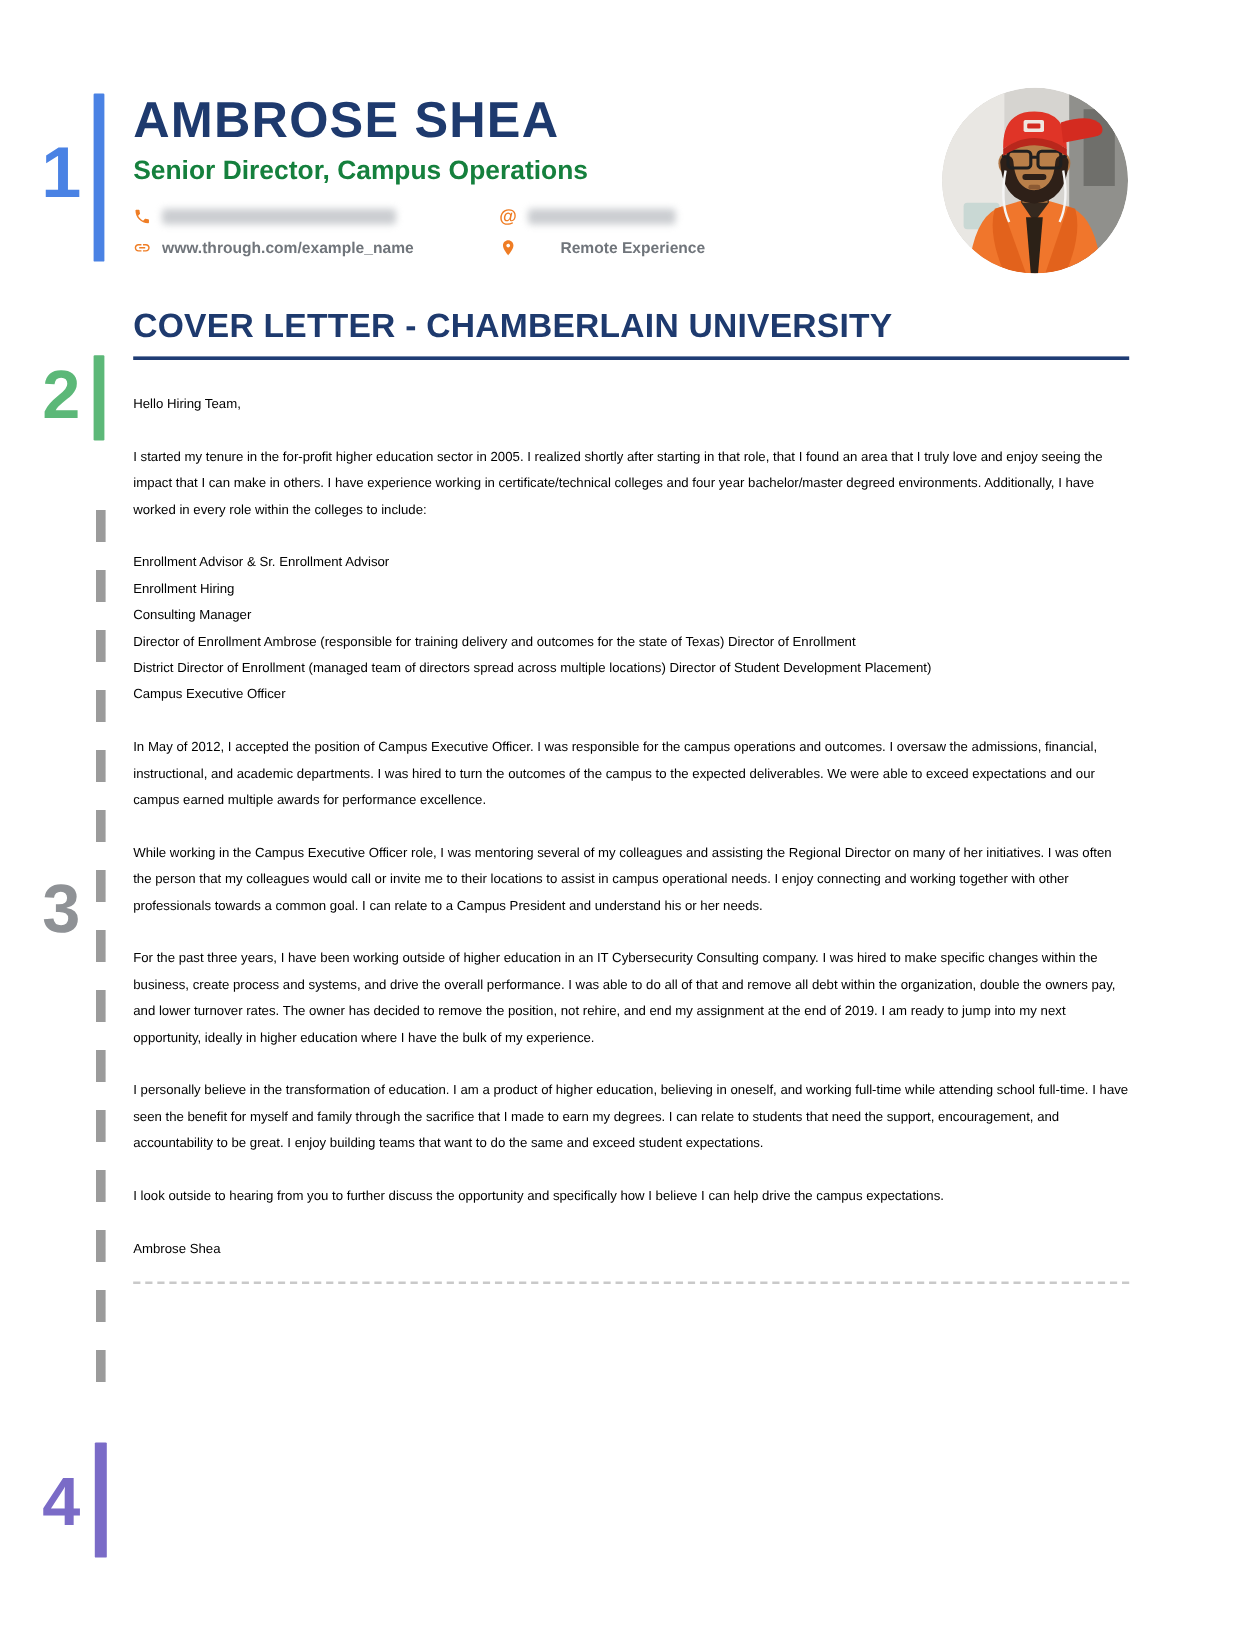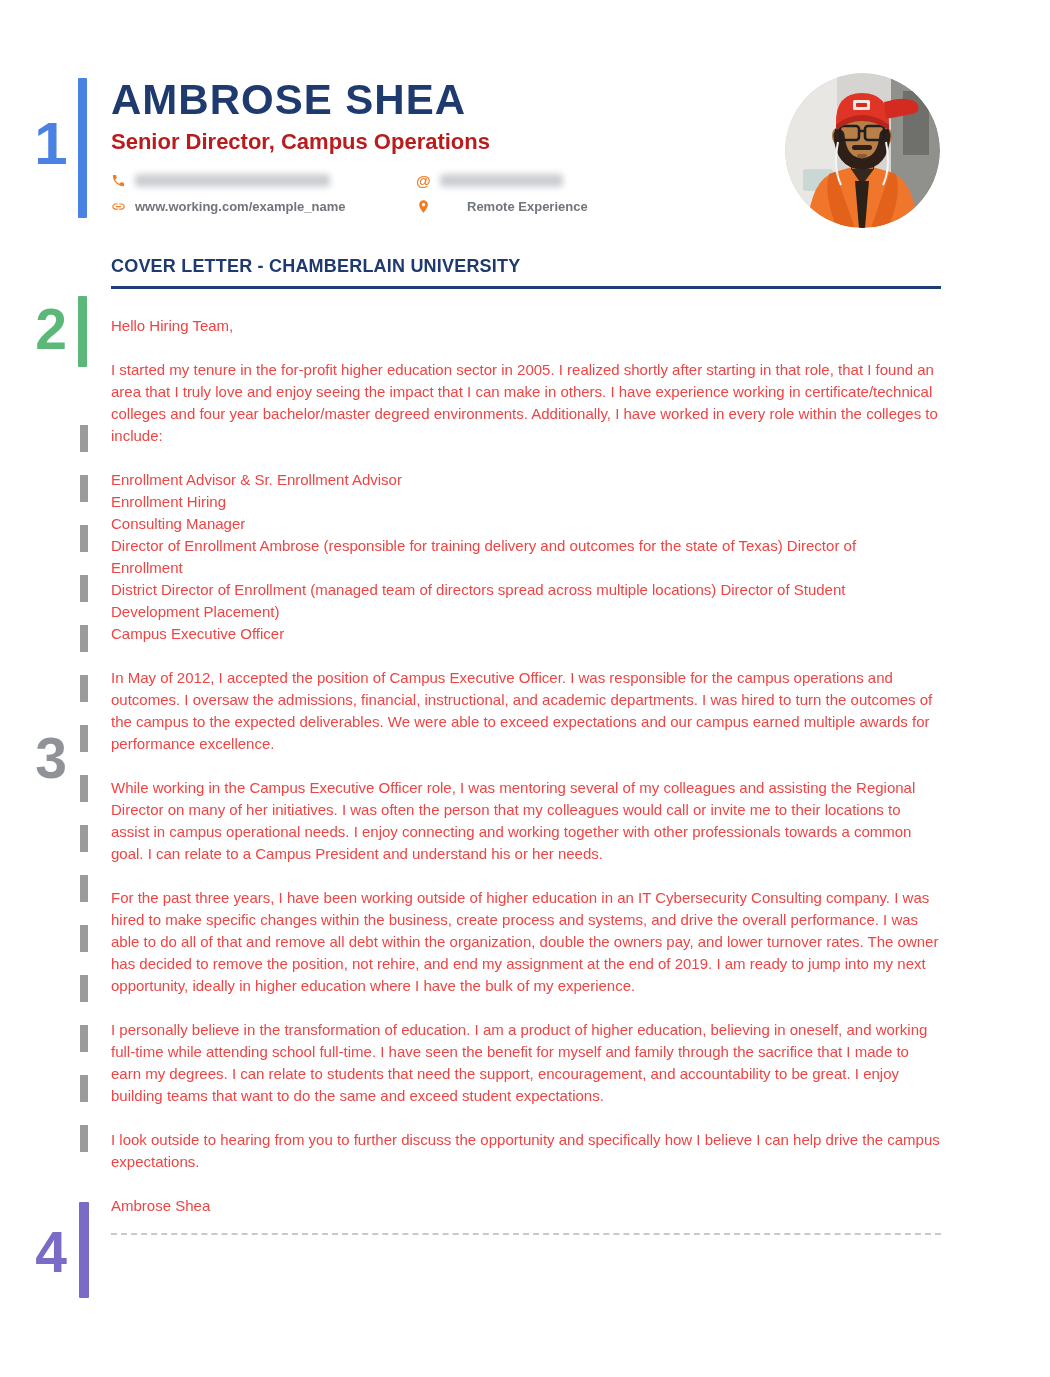--- a/index.html
+++ b/index.html
@@ -42,21 +42,21 @@
 
   
   .name {
     position: absolute; left: 111px; top: 76px;
     font-size: 42px; font-weight: 700; letter-spacing: 1px;
     color: #1e3a6e;
   }
   .job-title {
     position: absolute; left: 111px; top: 129px;
     font-size: 22px; font-weight: 700;
-    color: #b91c1c;
+    color: #15803d;
   }
   .contact-item {
     position: absolute;
     display: flex; align-items: center; gap: 9px;
     font-size: 13px; font-weight: 700; color: #70757b;
   }
   .ci-phone    { left: 111px; top: 173px; }
   .ci-email    { left: 416px; top: 173px; }
   .ci-linkedin { left: 111px; top: 199px; }
   .ci-location { left: 416px; top: 199px; gap: 36px; }
@@ -77,28 +77,28 @@
     width: 155px; height: 155px; border-radius: 50%;
     overflow: hidden;
   }
 
   
   .letter {
     position: absolute; left: 111px; top: 256px; width: 830px;
     color: #565b62;
   }
   .letter-title {
-    font-size: 18px; font-weight: 700; color: #1e3a6e;
+    font-size: 28px; font-weight: 700; color: #1e3a6e;
     letter-spacing: 0.2px;
   }
   .title-underline {
     height: 3px; background: #1f3c74; margin-top: 9px; margin-bottom: 26px;
   }
   .letter p, .roles div {
-    font-size: 15px; line-height: 22px; color: #ef4444;
+    font-size: 11px; line-height: 22px; color: #000000;
   }
   .letter p { margin: 0 0 22px 0; }
   .roles { margin: 0 16px 22px 0; }
   .letter .sig { margin-bottom: 0; }
   .dashed-divider {
     border: 0; border-top: 2px dashed #c9c9c9;
     margin-top: 16px;
   }
 </style>
 </head>
@@ -134,21 +134,21 @@
     <span class="cicon at-glyph">@</span>
     <span class="redacted email"></span>
   </div>
 
   <div class="contact-item ci-linkedin">
     <span class="cicon">
       <svg viewBox="0 0 24 24">
           <path fill="#ef7d25" d="M3.9 12c0-1.71 1.39-3.1 3.1-3.1h4V7H7c-2.76 0-5 2.24-5 5s2.24 5 5 5h4v-1.9H7c-1.71 0-3.1-1.39-3.1-3.1zM8 13h8v-2H8v2zm9-6h-4v1.9h4c1.71 0 3.1 1.39 3.1 3.1s-1.39 3.1-3.1 3.1h-4V17h4c2.76 0 5-2.24 5-5s-2.24-5-5-5z"></path>
         </svg>
     </span>
-    <span class="linkedin-text">www.working.com/example_name</span>
+    <span class="linkedin-text">www.through.com/example_name</span>
   </div>
 
   <div class="contact-item ci-location">
     <span class="cicon">
       <svg viewBox="0 0 24 24">
           <path fill="#ef7d25" d="M12 2C8.13 2 5 5.13 5 9c0 5.25 7 13 7 13s7-7.75 7-13c0-3.87-3.13-7-7-7zm0 9.5c-1.38 0-2.5-1.12-2.5-2.5s1.12-2.5 2.5-2.5 2.5 1.12 2.5 2.5-1.12 2.5-2.5 2.5z"></path>
         </svg>
     </span>
     <span>Remote Experience</span>
   </div>

